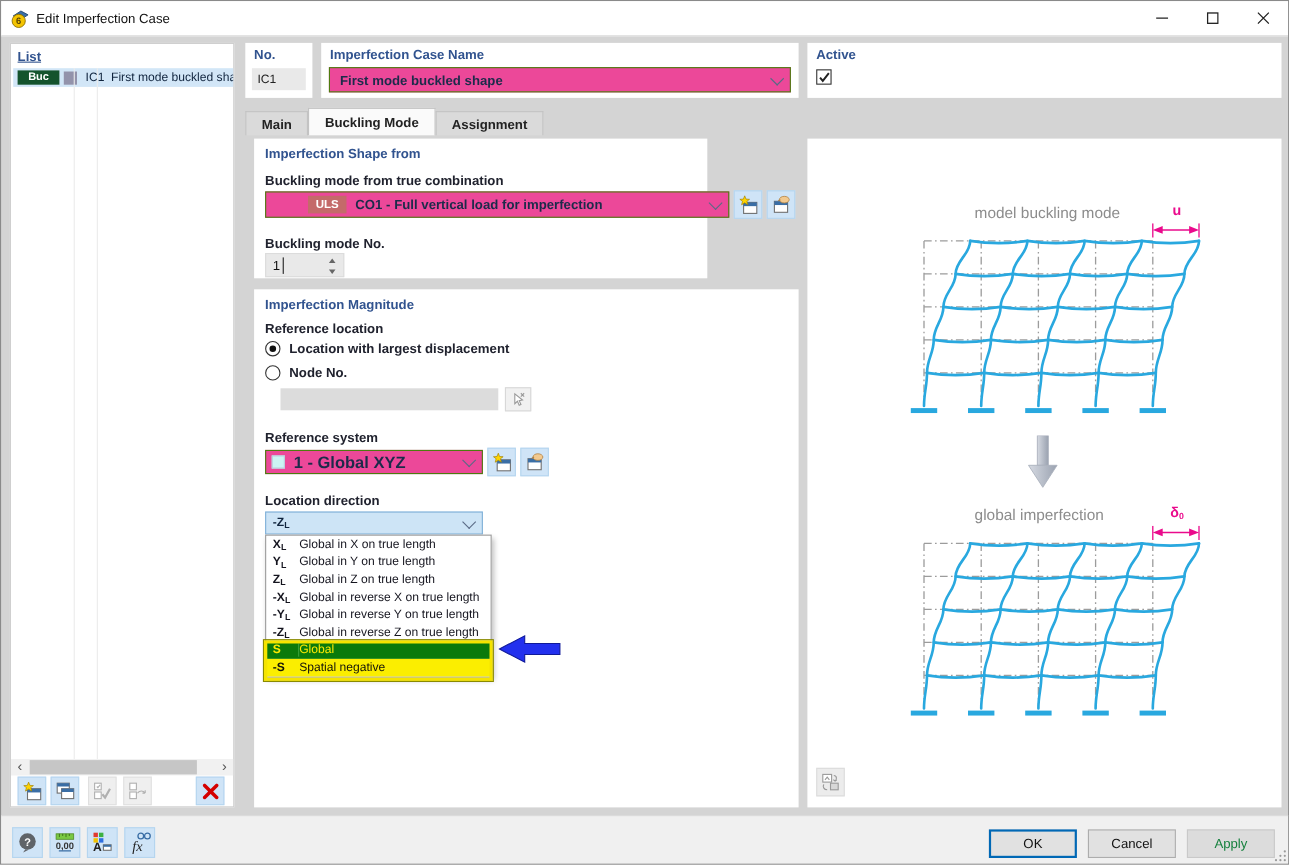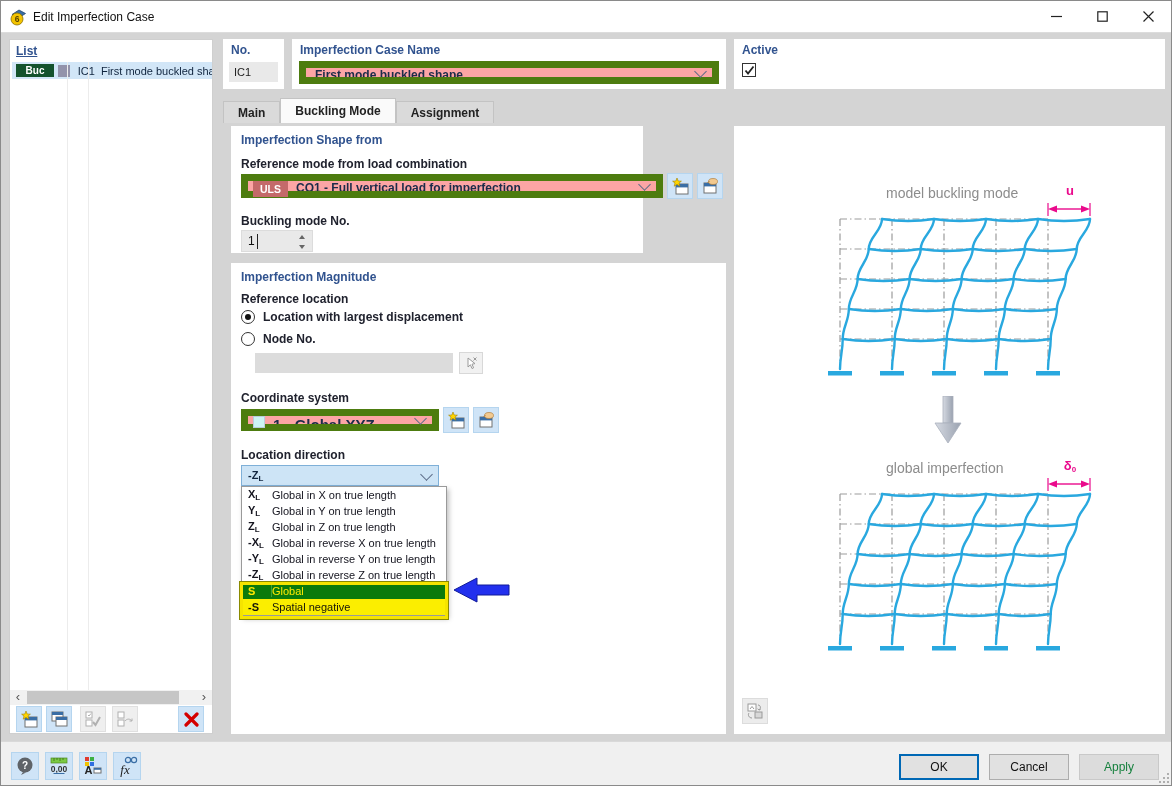--- a/index.html
+++ b/index.html
@@ -11,21 +11,21 @@
   .titlebar { position:absolute; left:0; top:0; width:100%; height:32px; background:#ffffff; border-bottom:1px solid #dcdcdc; }
   .titlebar .app-icon { position:absolute; left:8px; top:7px; width:18px; height:18px; }
   .titlebar .title { position:absolute; left:32px; top:9px; font-size:12px; color:#111; }
   .win-btn { position:absolute; top:0; width:45px; height:31px; display:flex; align-items:center; justify-content:center; color:#222; }
   .win-btn.min { right:92px; } .win-btn.max { right:46px; } .win-btn.close { right:0; }
 
   
   .box { position:absolute; background:#ffffff; }
   .sec-title { font-size:12px; font-weight:700; color:#31538f; }
   .lbl { font-size:12px; font-weight:600; color:#20222e; }
-  .combo { position:relative; background:#fca5a5; border:7px solid #4d7c0f; display:flex; }
+  .combo { position:relative; background:#ec4899; border:1px solid #4d7c0f; display:flex; align-items:center; }
   .combo .val { font-size:12px; font-weight:600; color:#1c2b4a; white-space:nowrap; overflow:hidden; }
   .chev { position:absolute; right:7px; top:50%; width:9px; height:9px; margin-top:-6px; border-right:1.6px solid #5a6a86; border-bottom:1.6px solid #5a6a86; transform:rotate(45deg); }
   .tool-btn { position:absolute; width:26px; height:26px; background:#cfe4f7; border:1px solid #b5d5ef; display:flex; align-items:center; justify-content:center; }
   .tool-btn.disabled { background:#efefef; border-color:#e0e0e0; }
 
   
   .left-panel { left:8px; top:38px; width:204px; height:695px; border:1px solid #cfcfcf; }
   .left-panel .hdr { position:absolute; left:6px; top:4px;text-decoration:underline; }
   .list-row { position:absolute; left:2px; top:22px; width:200px; height:17px; background:#d2e6f7; display:flex; align-items:center; }
   .badge { margin-left:4px; width:39px; height:13px; background:#14532d; color:#fff; font-size:10px; font-weight:700; display:flex; align-items:center; justify-content:center; }
@@ -51,21 +51,21 @@
 
   
   .tabs { position:absolute; left:222px; top:99px; height:23px; display:flex; align-items:flex-end; }
   .tab { height:22px; padding:0 14px; font-size:12px; font-weight:600; color:#222; background:#dadada; border:1px solid #c3c3c3; border-bottom:none; display:flex; align-items:center; }
   .tab.active { height:25px; background:#fafafa; font-weight:700; }
 
   
   .panel-shape { left:230px; top:125px; width:412px; height:127px; }
   .panel-shape .sec-title { position:absolute; left:10px; top:7px; }
   .panel-shape .combo-lbl { position:absolute; left:10px; top:31px; }
-  .lc-combo { position:absolute; left:10px; top:48px; width:422px; height:24px; }
+  .lc-combo { position:absolute; left:10px; top:48px; width:422px; height:24px;padding-left:33px; }
   .uls { margin-left:5px; width:35px; height:16px; background:#c46a6a; color:#fff; font-size:10.5px; font-weight:700; display:flex; align-items:center; justify-content:center; }
   .lc-combo .val { margin-left:8px; }
   .mode-lbl { position:absolute; left:10px; top:88px; }
   .spinner { position:absolute; left:10px; top:104px; width:72px; height:22px; background:#e9e9e9; border:1px solid #dcdcdc; }
   .spinner .v { position:absolute; left:6px; top:3px; font-size:12px; color:#111; }
   .spinner .cursor { position:absolute; left:15px; top:3px; width:1px; height:15px; background:#222; }
   .spin-arrows { position:absolute; right:4px; top:1px; width:12px; height:20px; }
 
   
   .panel-mag { left:230px; top:262px; width:495px; height:471px; }
@@ -225,21 +225,21 @@
     <div class="tab active">
         <span>Buckling Mode</span>
       </div>
     <div class="tab">
         <span>Assignment</span>
       </div>
   </div>
 
   <div class="box panel-shape">
     <span class="sec-title">Imperfection Shape from</span>
-    <span class="lbl combo-lbl">Reference mode from load combination</span>
+    <span class="lbl combo-lbl">Buckling mode from true combination</span>
     <div class="combo lc-combo">
       <span class="uls">ULS</span>
       <span class="val">CO1 - Full vertical load for imperfection</span>
       <span class="chev"></span>
     </div>
     <div class="tool-btn" style="left:436px;top:47px">
       <svg width="19" height="19" viewBox="0 0 19 19">
         <rect x="5" y="7" width="12" height="10" fill="#fff" stroke="#707070"></rect>
           <rect x="5" y="7" width="12" height="3.4" fill="#3a6ea5"></rect>
         <path d="M6 1 L7.2 4 L10.4 4.2 L8 6 L8.8 9.2 L6 7.4 L3.2 9.2 L4 6 L1.6 4.2 L4.8 4 Z" fill="#ffd400" stroke="#a08000" stroke-width="0.6"></path>
@@ -277,21 +277,21 @@
       <span class="lbl">Node No.</span>
     </div>
     <div class="node-fld"></div>
     <div class="pick-btn">
       <svg width="14" height="14" viewBox="0 0 14 14">
         <path d="M4 2 L4 11 L6.4 8.8 L8 12.5 L9.6 11.8 L8 8.2 L11 7.6 Z" fill="#fff" stroke="#9a9a9a" stroke-width="1"></path>
         <path d="M9.5 1.5 L12.5 4.5 M12.5 1.5 L9.5 4.5" stroke="#9a9a9a" stroke-width="1"></path>
       </svg>
     </div>
 
-    <span class="lbl coord-lbl">Coordinate system</span>
+    <span class="lbl coord-lbl">Reference system</span>
     <div class="combo coord-combo">
       <span class="cs-swatch"></span>
       <span class="val" style="font-size:15px">1 - Global XYZ</span>
       <span class="chev"></span>
     </div>
     <div class="tool-btn" style="left:212px;top:144px">
       <svg width="19" height="19" viewBox="0 0 19 19">
         <rect x="5" y="7" width="12" height="10" fill="#fff" stroke="#707070"></rect>
           <rect x="5" y="7" width="12" height="3.4" fill="#3a6ea5"></rect>
         <path d="M6 1 L7.2 4 L10.4 4.2 L8 6 L8.8 9.2 L6 7.4 L3.2 9.2 L4 6 L1.6 4.2 L4.8 4 Z" fill="#ffd400" stroke="#a08000" stroke-width="0.6"></path>

